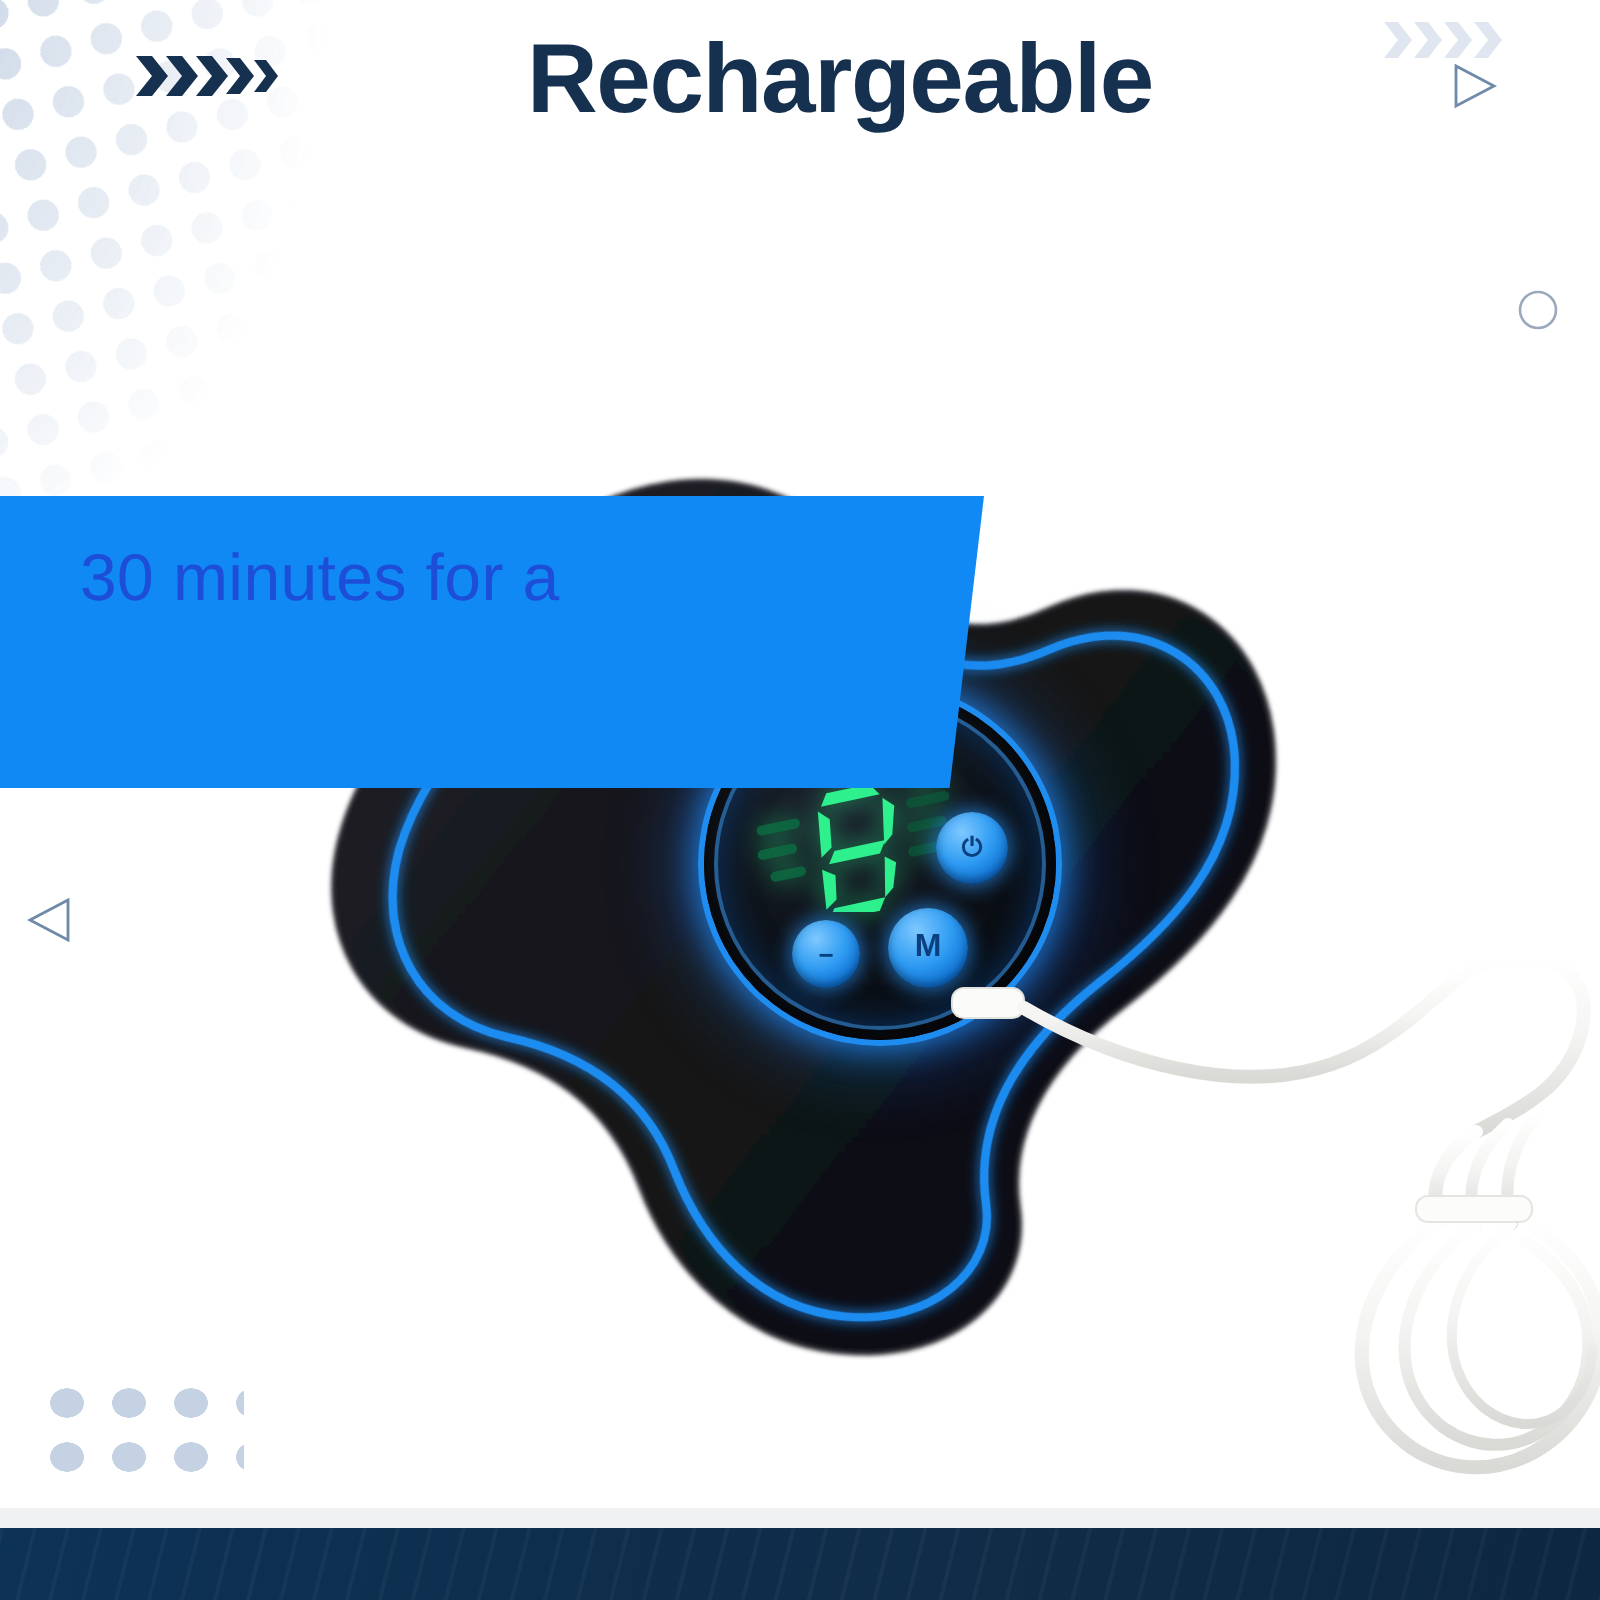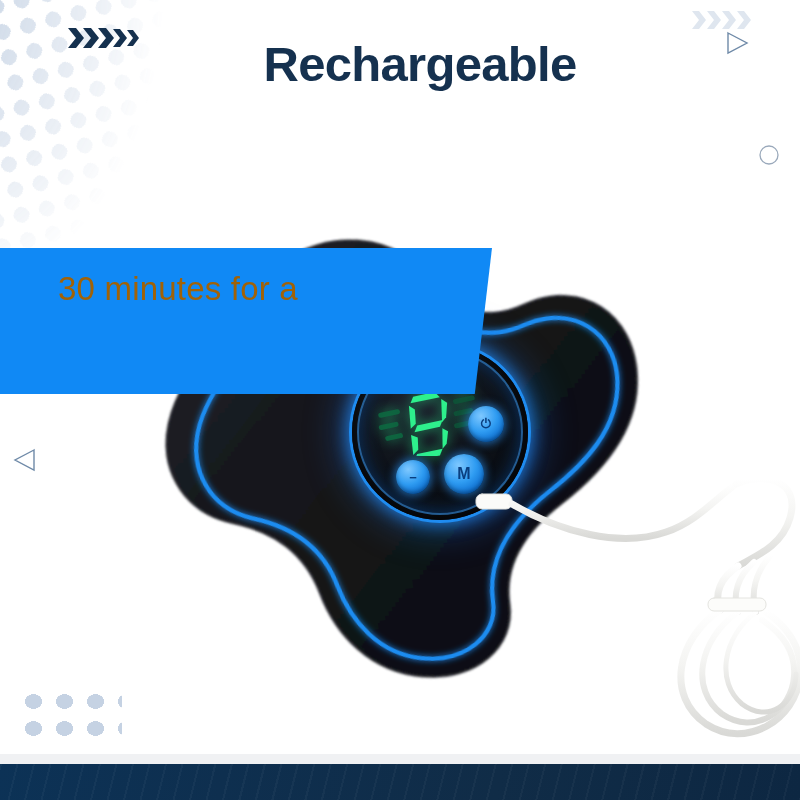--- a/index.html
+++ b/index.html
@@ -46,36 +46,35 @@
   .headline{
     position:absolute;
     left:0;right:0;top:14px;
     text-align:center;
     padding-left:40px;
     color:#15314f;
     font-weight:800;
     font-size:49px;
     line-height:1.08;
     letter-spacing:-.7px;
-    margin-top:24px;
   }
   .headline .l2{display:block;}
 
   
   .banner{
     position:absolute;
     left:0;top:248px;
     width:492px;height:146px;
     background:#1089f5;
     clip-path:polygon(0 0, 100% 0, 96.5% 100%, 0 100%);
   }
   .banner-text{
-    position:absolute;left:58px;top:268px;
+    position:absolute;left:40px;top:268px;
     width:430px;
-    color:#a16207;
+    color:#1d4ed8;
     font-size:33px;
     font-weight:400;
     line-height:1.30;
     letter-spacing:.2px;
   }
   .banner-text .l2{display:block;}
 
   
   .stage{position:absolute;left:0;top:0;width:800px;height:800px;}
 

